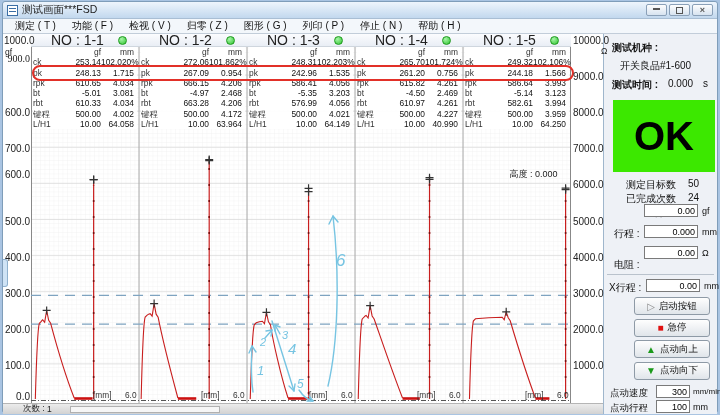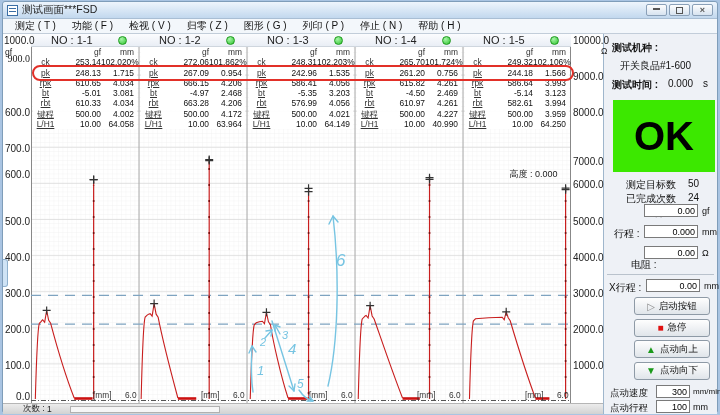--- a/index.html
+++ b/index.html
@@ -32,28 +32,28 @@
   .chartcol { width:600px; position:relative; }
   .chartarea { position:relative; width:600px; height:369px; background:#fff; overflow:visible; }
   #plot { position:absolute; left:28px; top:0; z-index:1; }
   .tick { position:absolute; font-size:10px; color:#222; z-index:9; }
   .tl { left:1px; width:26px; text-align:right; }
   .tr { left:570px; width:40px; text-align:left; z-index:10; }
   .axis-unit { position:absolute; font-size:8.5px; color:#222; z-index:10; }
   .panel { position:absolute; top:0; width:108px; height:130px; z-index:2; }
   .phead { height:13px; display:flex; align-items:center;
            background:linear-gradient(#fbfcfe,#e9eef5); border-bottom:1px solid #cfd6de; }
-  .pid { font-size:11px; color:#222; margin-left:20px; }
+  .pid { font-size:14px; color:#222; margin-left:20px; }
   .dot { width:9px; height:9px; border-radius:50%; margin-left:auto; margin-right:12px;
          border:1px solid #1d9a1d;
          background:radial-gradient(circle at 35% 30%, #9df29d, #28c128); }
   .ptable { position:absolute; top:13px; left:2px; right:2px;
             background:rgba(255,255,255,0.93); font-size:8.4px; color:#111; }
   .trow { display:flex; height:10.3px; line-height:10.3px; }
-  .c0 { width:28px; text-align:center; padding-right:3px; color:#333;text-decoration:underline; }
+  .c0 { width:28px; text-align:left; padding-right:3px; color:#333; }
   .c1 { width:40px; text-align:right; }
   .c2 { width:33px; text-align:right; }
   .red-annot { position:absolute; left:29px; top:31px; width:542px; height:16px;
                border:2px solid #e23028; border-radius:8px; z-index:6; }
   .edge-tab { position:absolute; left:0; top:225px; width:5px; height:28px; background:#cfe3f5;
               border:1px solid #8fb0cd; border-left:none; border-radius:0 3px 3px 0; z-index:9; }
   
   .statusbar { height:11px; background:linear-gradient(#ececec,#d2d2d2);
                border-top:1px solid #b5b5b5; display:flex; align-items:center;
                font-size:8.5px; color:#222; padding-left:20px; }
@@ -216,21 +216,21 @@
             <div class="tick tl" style="top: 253.7px;">300.0</div>
             <div class="tick tl" style="top: 289.8px;">200.0</div>
             <div class="tick tl" style="top: 325.9px;">100.0</div>
             <div class="tick tl" style="top: 357px;">0.0</div>
             <div class="axis-unit" style="left: 2px; top: 13px;">gf</div>
           </div>
         <div id="axis-right">
             <div class="tick tr" style="top: 1px;">10000.0</div>
             <div class="tick tr" style="top: 37.1px;">9000.0</div>
             <div class="tick tr" style="top: 73.2px;">8000.0</div>
-            <div class="tick tr" style="top: 109.3px; margin-top: 13px;">7000.0</div>
+            <div class="tick tr" style="top: 109.3px;">7000.0</div>
             <div class="tick tr" style="top: 145.4px;">6000.0</div>
             <div class="tick tr" style="top: 181.5px;">5000.0</div>
             <div class="tick tr" style="top: 217.6px;">4000.0</div>
             <div class="tick tr" style="top: 253.7px;">3000.0</div>
             <div class="tick tr" style="top: 289.8px;">2000.0</div>
             <div class="tick tr" style="top: 325.9px;">1000.0</div>
             <div class="axis-unit" style="left: 598px; top: 12px;">Ω</div>
           </div>
         <div id="panels">
             <div class="panel" style="left: 28px;">
@@ -494,21 +494,21 @@
       <span class="slabel" style="left:84px; top:144px">50</span>
       <span class="slabel" style="left:22px; top:158px">已完成次数</span>
       <span class="slabel" style="left:84px; top:158px">24</span>
       <div id="sfields">
           <span class="slabel" style="left: 10px; top: 172px; margin-left: 40px;">荷重 :</span>
           <input class="sinput" readonly="" value="0.00" style="left: 40px; top: 170px; width: 54px;">
           <span class="sunit" style="left: 98px; top: 172px;">gf</span>
           <span class="slabel" style="left: 10px; top: 193px;">行程 :</span>
           <input class="sinput" readonly="" value="0.000" style="left: 40px; top: 191px; width: 54px;">
           <span class="sunit" style="left: 98px; top: 193px;">mm</span>
-          <span class="slabel" style="left: 10px; top: 224px; margin-left: 17px;">电阻 :</span>
+          <span class="slabel" style="left: 10px; top: 224px;">电阻 :</span>
           <input class="sinput" readonly="" value="0.00" style="left: 40px; top: 212px; width: 54px;">
           <span class="sunit" style="left: 98px; top: 214px;">Ω</span>
         </div>
       <div class="sep"></div>
       <span class="slabel" style="left:5px; top:247px">X行程 :</span>
       <input class="sinput" style="left: 42px; top: 245px; width: 54px;" readonly="" value="0.00">
       <span class="sunit" style="left:100px; top:247px">mm</span>
       <div id="sbuttons">
           <div class="sbtn" style="top: 263px;">
             <span class="ic-play">▷</span>

